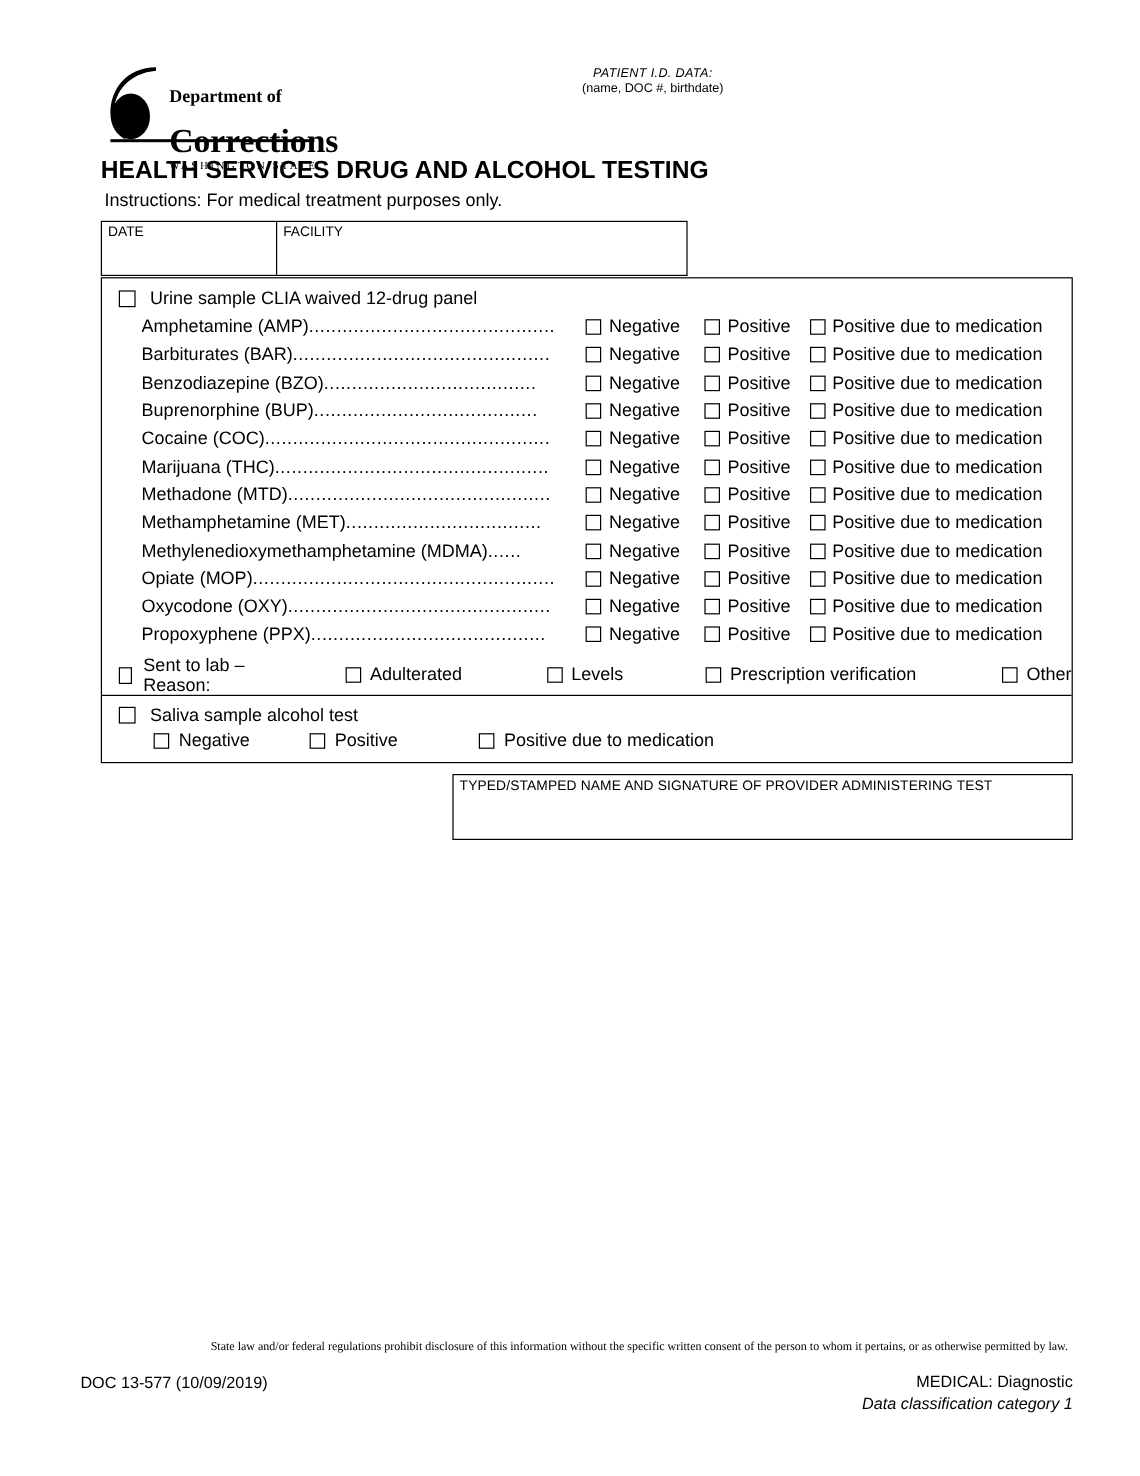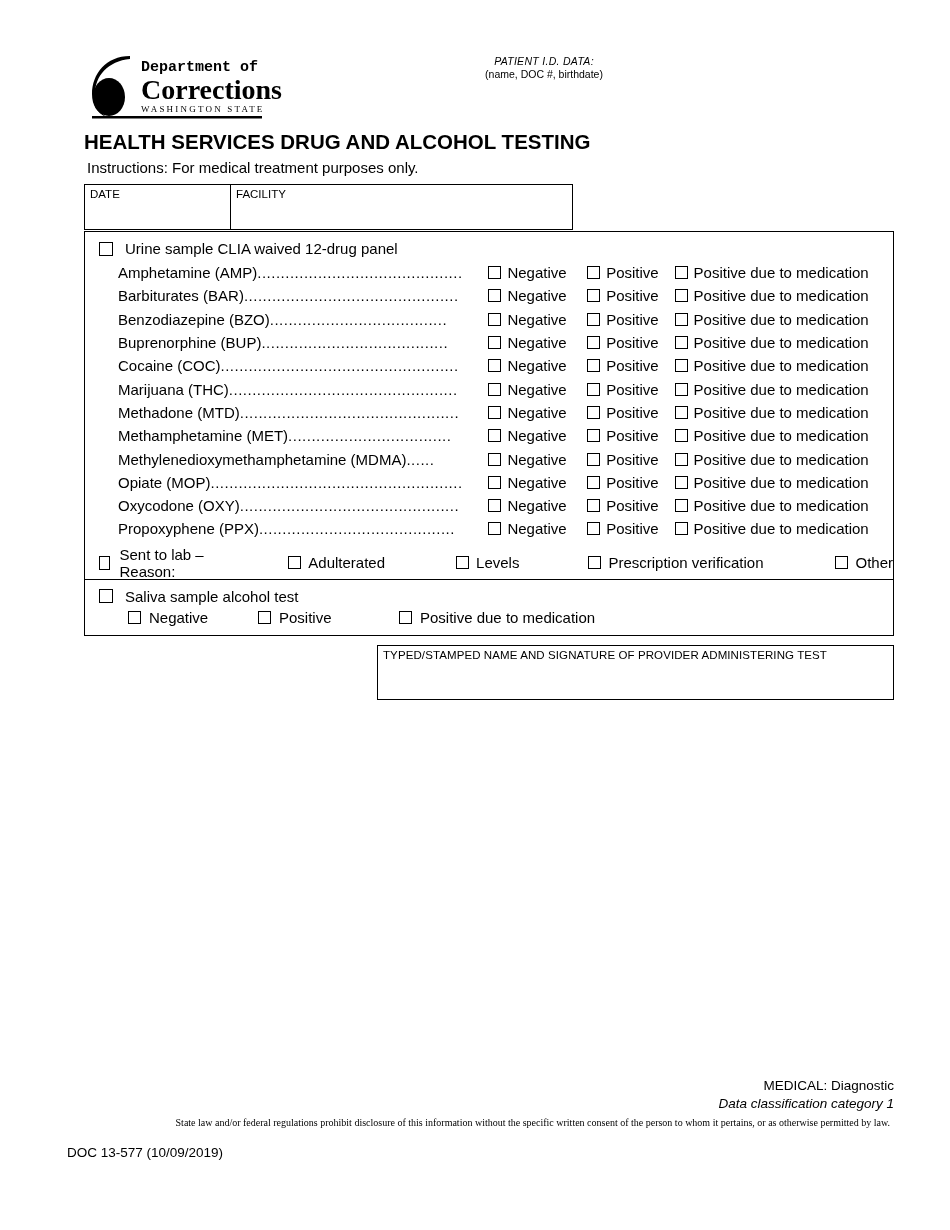--- a/index.html
+++ b/index.html
@@ -37,31 +37,32 @@
     height: 72px;
   }
   .logo svg { display:block; }
   .logo-text {
     position: absolute;
     left: 57px;
     top: 10px;
     line-height: 1;
   }
   .logo-dept {
-    font-family: Liberation Mono, monospace;
+    font-family: Liberation Serif, serif;
     font-size: 15px;
     font-weight: bold;
     letter-spacing: 0px;
+    margin-top: 14px;
   }
   .logo-corr {
     font-family: "Liberation Serif", serif;
     font-size: 28px;
     font-weight: bold;
     letter-spacing: 0px;
-    margin-top: 1px;
+    margin-top: 16px;
   }
   .logo-state {
     font-family: "Liberation Serif", serif;
     font-size: 9px;
     letter-spacing: 2.2px;
     margin-top: 1px;
   }
 
   .patient-id {
     position: absolute;
@@ -250,21 +251,21 @@
   }
   .doc-num {
     position: absolute;
     left: 67px;
     top: 1145px;
     font-size: 13.5px;
   }
   .footer-right {
     position: absolute;
     right: 56px;
-    top: 1077px;
+    top: 1143px;
     text-align: right;
     font-size: 13.5px;
     line-height: 1.35;
   }
   .footer-right .cls {
     font-style: italic;
   }
 </style>
 </head>
 <body>

